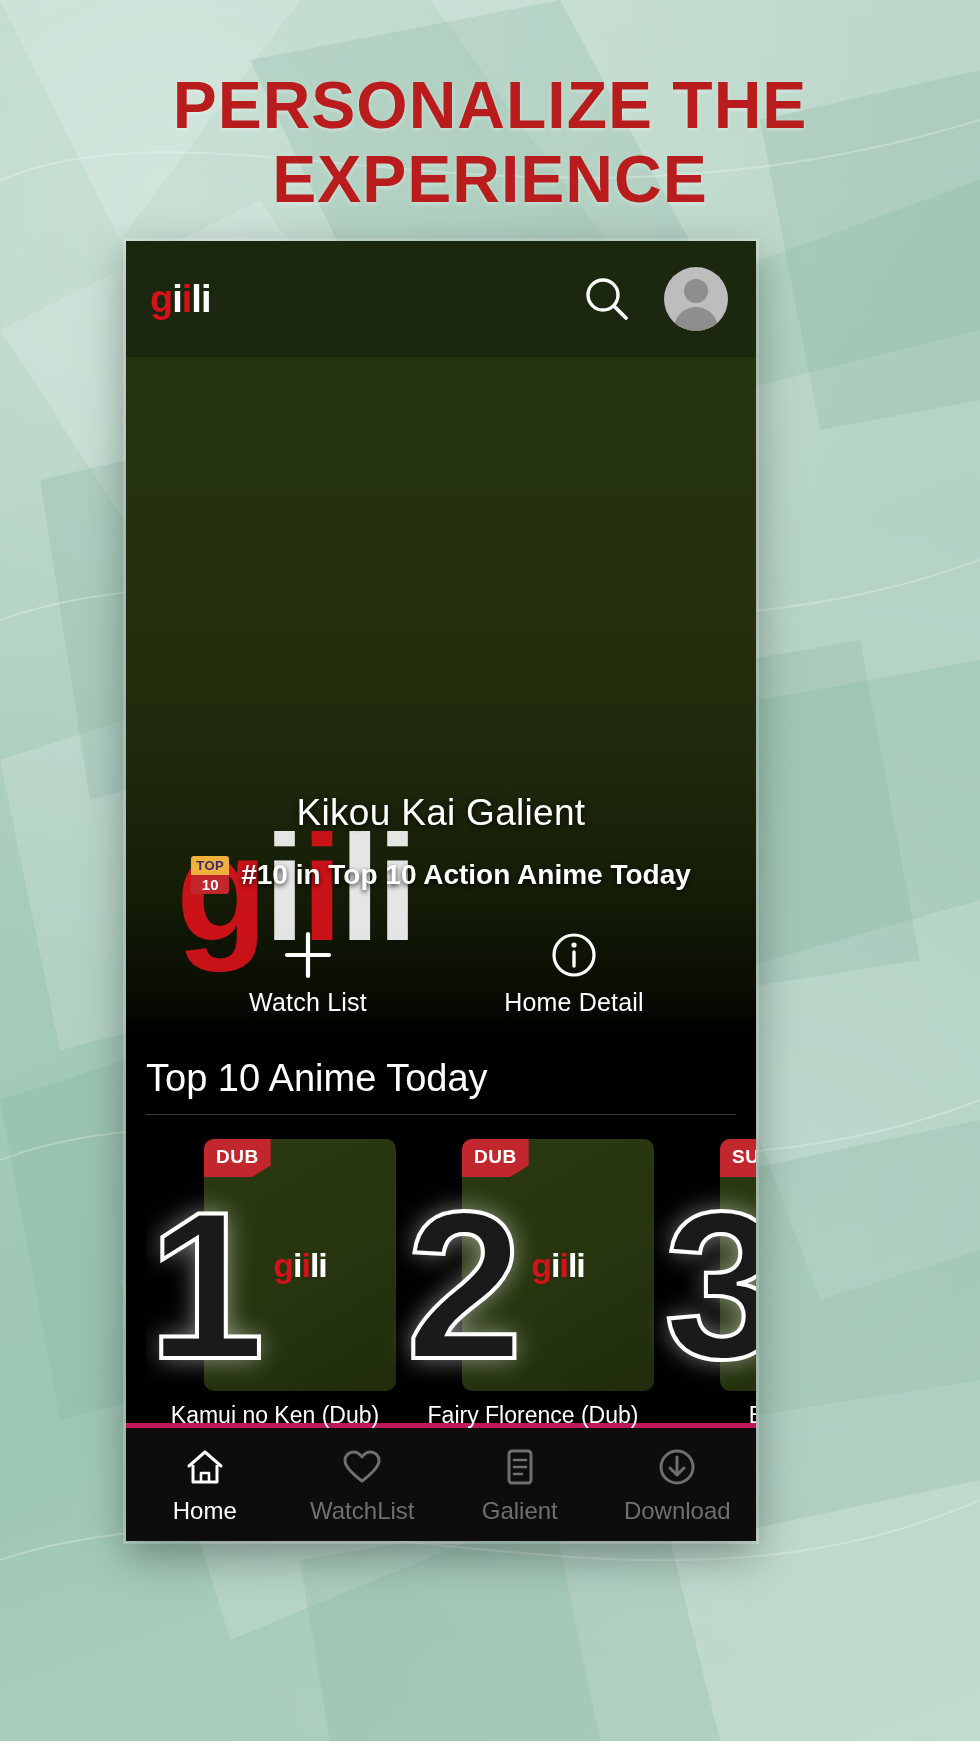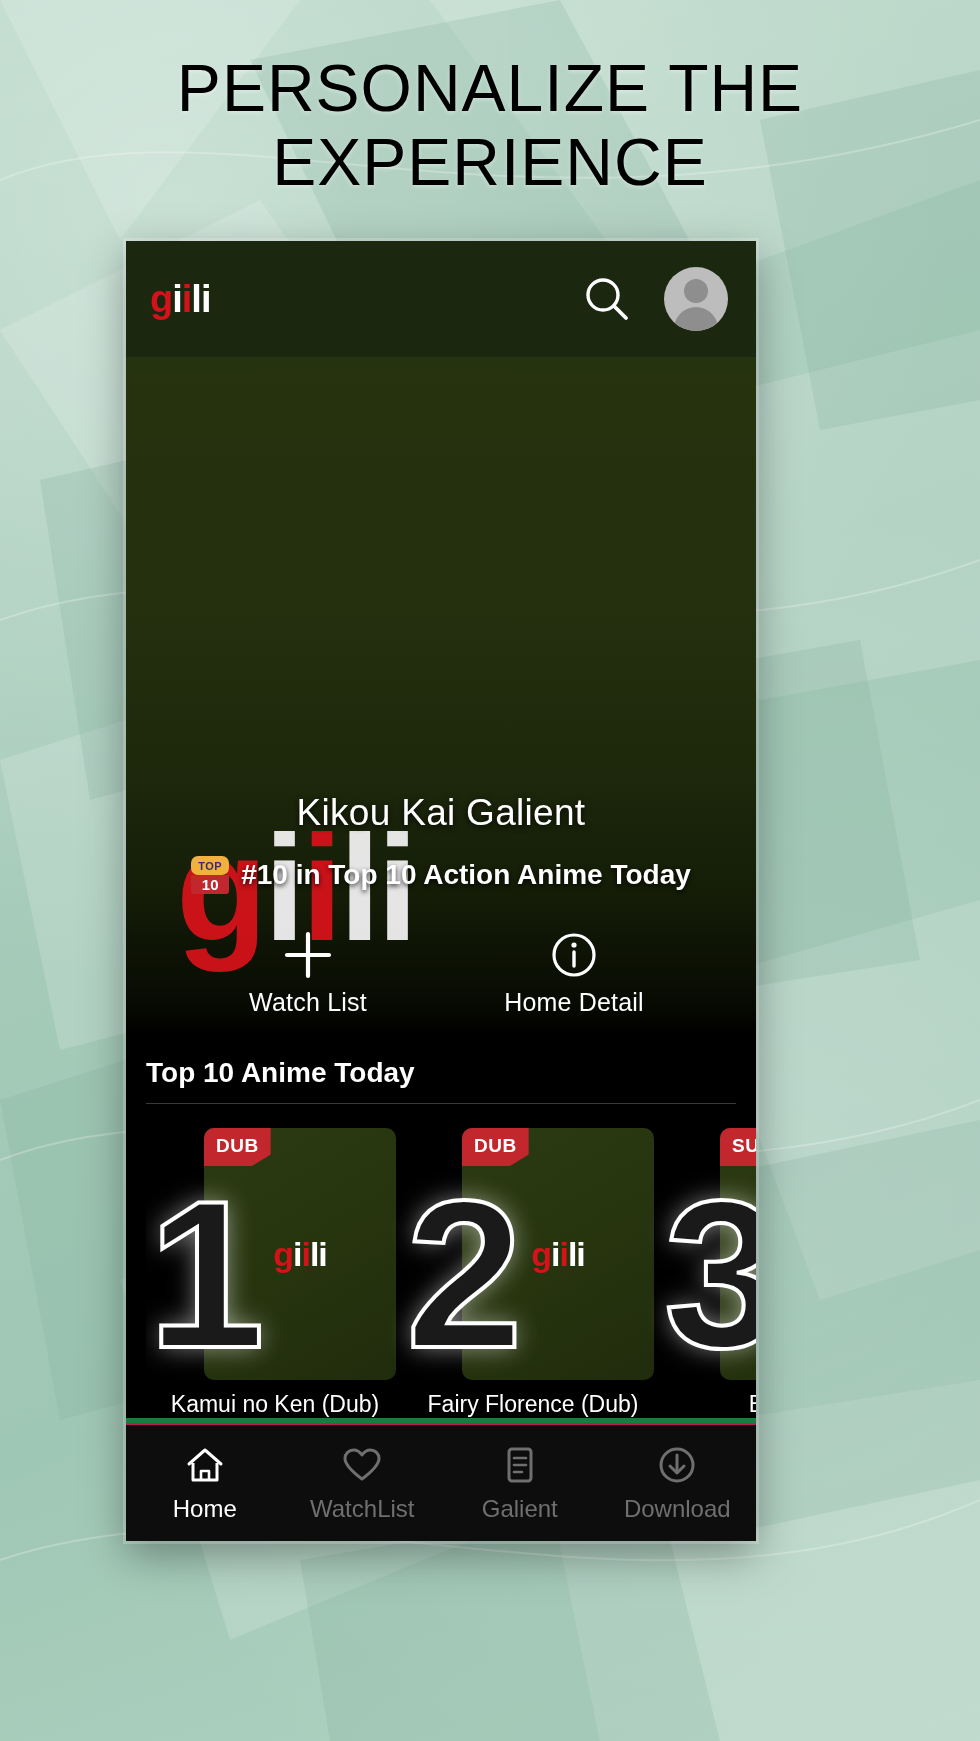--- a/index.html
+++ b/index.html
@@ -24,28 +24,28 @@
     background:
       radial-gradient(circle at 18% 12%, rgba(255,255,255,0.30), rgba(255,255,255,0) 45%),
       radial-gradient(circle at 80% 70%, rgba(255,255,255,0.18), rgba(255,255,255,0) 50%),
       linear-gradient(160deg, #b6d6c6 0%, #a6cbba 40%, #9fc7b5 70%, #b2d3c3 100%);
   }
   #bg-svg { position: absolute; inset: 0; width: 100%; height: 100%; }
 
   
   #headline {
     position: absolute;
-    top: 52px;
+    top: 69px;
     left: 0;
     width: 980px;
     text-align: center;
-    color: #000000;
+    color: #b91c1c;
     font-size: 66px;
     line-height: 1.12;
-    font-weight: normal;
+    font-weight: bold;
     letter-spacing: 1px;
     text-shadow: 0 2px 4px rgba(255,255,255,0.35);
   }
 
   
   #phone {
     position: absolute;
     left: 126px;
     top: 241px;
     width: 630px;
@@ -150,25 +150,24 @@
     width: 38px; height: 38px;
     border-radius: 3px;
     overflow: hidden;
     display: flex; flex-direction: column;
     flex: none;
   }
   #top10-badge .t {
     flex: 1;
     background: #f0b23c;
     color: #3b2a6b;
-    font-size: 11px;
+    font-size: 13px;
     font-weight: bold;
     display: flex; align-items: center; justify-content: center;
     letter-spacing: 0.5px;
-    border-radius: 7px;
   }
   #top10-badge .b {
     flex: 1;
     background: #c1272d;
     color: #fff;
     font-size: 15px;
     font-weight: bold;
     display: flex; align-items: center; justify-content: center;
   }
   #rank-text {
@@ -201,22 +200,22 @@
   }
 
   
   #top10-section {
     background: #000;
     padding: 22px 0 0 0;
     position: relative;
   }
   #section-title {
     color: #fff;
-    font-size: 28px;
-    font-weight: bold;
+    font-size: 38px;
+    font-weight: normal;
     padding: 0 20px 14px 20px;
   }
   #section-divider {
     height: 1px;
     background: #3a3a3a;
     margin: 0 20px;
   }
 
   #cards-row {
     display: flex;
@@ -291,21 +290,21 @@
     z-index: 5;
   }
 
   
   #bottomnav {
     position: absolute;
     left: 0; bottom: 0;
     width: 630px;
     height: 118px;
     background: #0d0d0d;
-    border-top: 2px solid #be185d;
+    border-top: 5px solid #be185d;
     display: flex;
   }
   .navitem {
     flex: 1;
     display: flex;
     flex-direction: column;
     align-items: center;
     justify-content: center;
     gap: 8px;
   }

